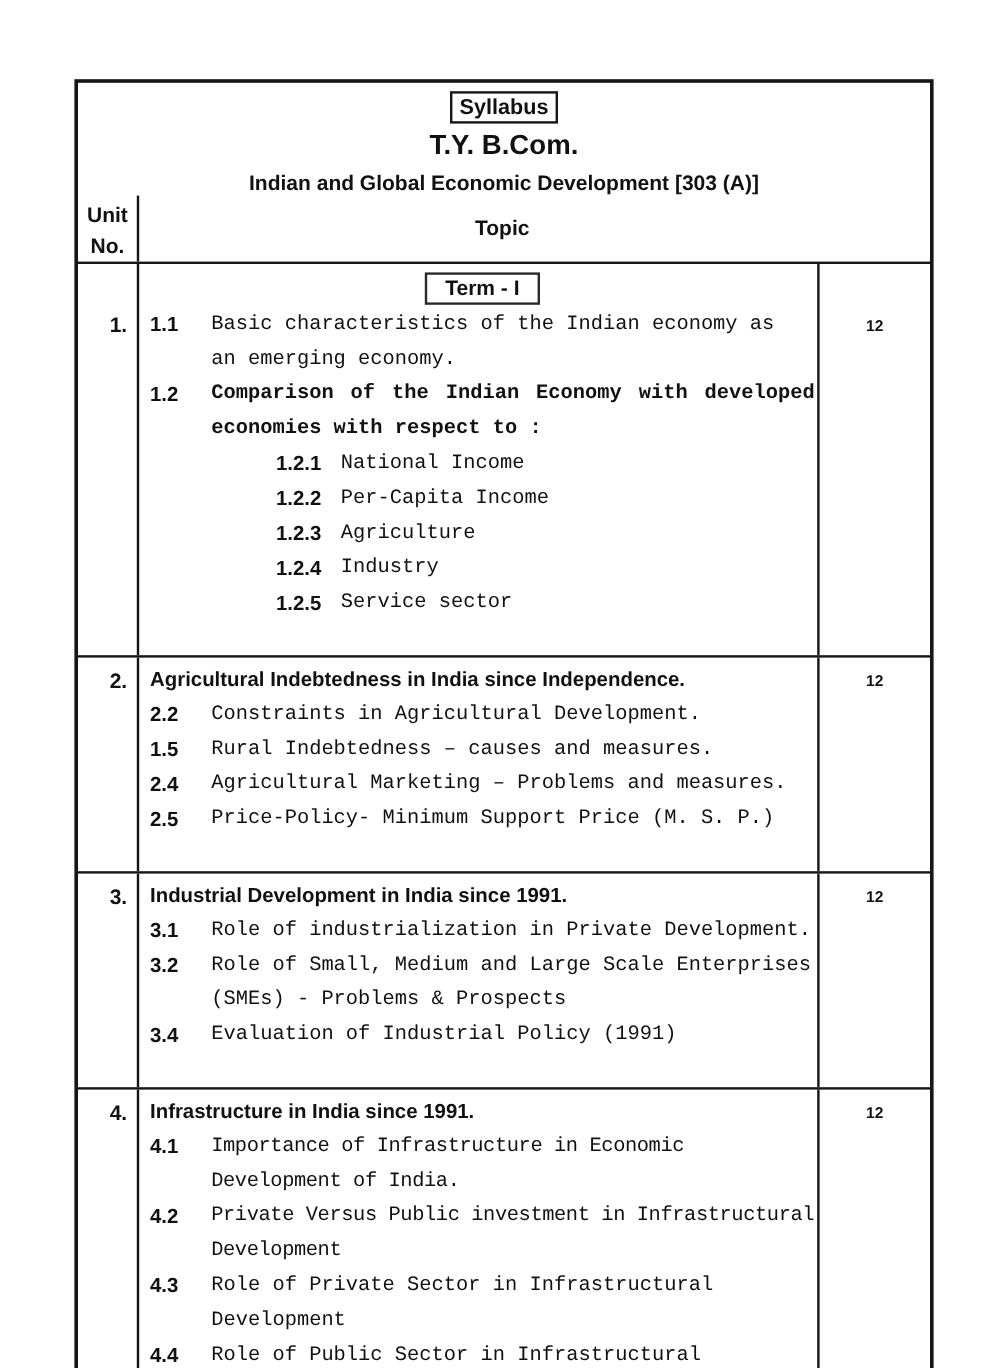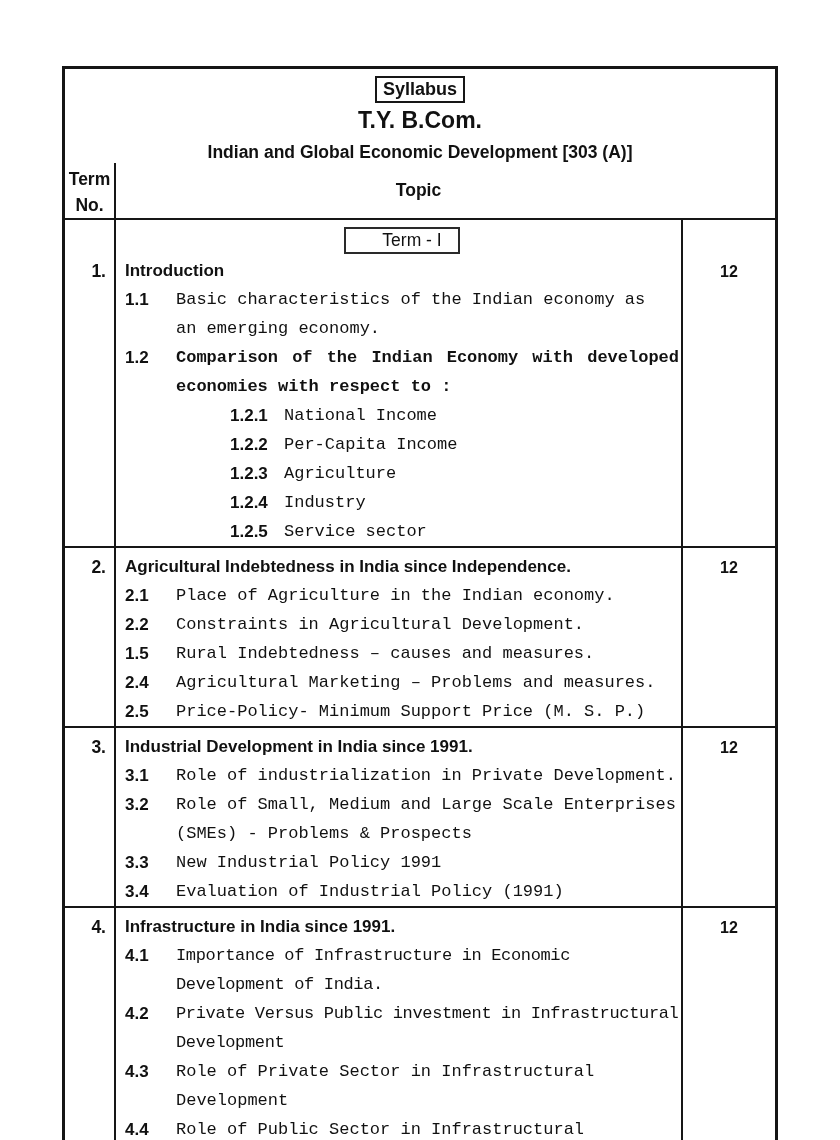--- a/index.html
+++ b/index.html
@@ -35,28 +35,28 @@
     display:flex; align-items:center; justify-content:center;
     font-weight:bold; font-size:17.5px;padding-left:40px;
   }
 
   
   .unit-no {
     text-align:right; padding:5px 8px 0 0; font-weight:bold; font-size:17.5px; line-height:29px;
   }
   .topic-cell { padding:4px 2px 0 9px; font-size:17px; line-height:29px; }
   .periods-cell {
-    text-align:center; padding-top:5px; font-weight:bold; font-size:16px; line-height:29px;
+    text-align:center; padding-top:5px; font-weight:bold; font-size:13px; line-height:29px;
   }
   .u1 .topic-cell { padding-top:0; }
   .u1 .unit-no, .u1 .periods-cell { padding-top:37px; }
   .unit-title { font-weight:bold; }
   .term-box {
     width:92px; margin:7px auto 2px; border:2px solid #2a2a2a; text-align:center;
-    font-weight:normal; font-size:17.5px; line-height:23px;padding-left:20px;
+    font-weight:bold; font-size:17.5px; line-height:23px;
   }
   .item { display:flex; }
   .item .num { font-weight:bold; flex:0 0 51px; }
   .item .txt { flex:1 1 auto;font-family:Liberation Mono, monospace; }
   .lvl2 { margin-left:105px;align-items:center; }
   .lvl2 .num { flex:0 0 54px; }
   .just .txt { font-weight:bold; text-align:justify; }
   .narrow { max-width:472px; }
   .tight .txt { letter-spacing:-0.35px; }
 
@@ -71,31 +71,30 @@
 <div class="tbl">
 
   <div class="hdr">
     <div><span class="syllabus-box">Syllabus</span></div>
     <div class="hdr-course">T.Y. B.Com.</div>
     <div class="hdr-title">Indian and Global Economic Development [303 (A)]</div>
   </div>
 
   <div class="row colhdr">
     <div class="cell-unit">
-      <div>Term</div>
+      <div>Unit</div>
       <div>No.</div>
     </div>
     <div class="cell-mid">Topic</div>
   </div>
 
   <div class="row r-u1 u1">
     <div class="cell-unit unit-no">1.</div>
     <div class="topic-cell">
       <div class="term-box">Term - I</div>
-      <div class="unit-title">Introduction</div>
       <div class="item">
         <span class="num">1.1</span>
         <span class="txt narrow">Basic characteristics of the Indian economy as an emerging economy.</span>
       </div>
       <div class="item just">
         <span class="num">1.2</span>
         <span class="txt">Comparison of the Indian Economy with developed economies with respect to :</span>
       </div>
       <div class="item lvl2">
         <span class="num">1.2.1</span>
@@ -119,24 +118,20 @@
       </div>
     </div>
     <div class="cell-per periods-cell">12</div>
   </div>
 
   <div class="row r-u2">
     <div class="cell-unit unit-no">2.</div>
     <div class="topic-cell">
       <div class="unit-title">Agricultural Indebtedness in India since Independence.</div>
       <div class="item">
-        <span class="num">2.1</span>
-        <span class="txt">Place of Agriculture in the Indian economy.</span>
-      </div>
-      <div class="item">
         <span class="num">2.2</span>
         <span class="txt">Constraints in Agricultural Development.</span>
       </div>
       <div class="item">
         <span class="num">1.5</span>
         <span class="txt">Rural Indebtedness – causes and measures.</span>
       </div>
       <div class="item">
         <span class="num">2.4</span>
         <span class="txt">Agricultural Marketing – Problems and measures.</span>
@@ -153,24 +148,20 @@
     <div class="cell-unit unit-no">3.</div>
     <div class="topic-cell">
       <div class="unit-title">Industrial Development in India since 1991.</div>
       <div class="item">
         <span class="num">3.1</span>
         <span class="txt">Role of industrialization in Private Development.</span>
       </div>
       <div class="item">
         <span class="num">3.2</span>
         <span class="txt">Role of Small, Medium and Large Scale Enterprises (SMEs) - Problems &amp; Prospects</span>
-      </div>
-      <div class="item">
-        <span class="num">3.3</span>
-        <span class="txt">New Industrial Policy 1991</span>
       </div>
       <div class="item">
         <span class="num">3.4</span>
         <span class="txt">Evaluation of Industrial Policy (1991)</span>
       </div>
     </div>
     <div class="cell-per periods-cell">12</div>
   </div>
 
   <div class="row r-u4">

